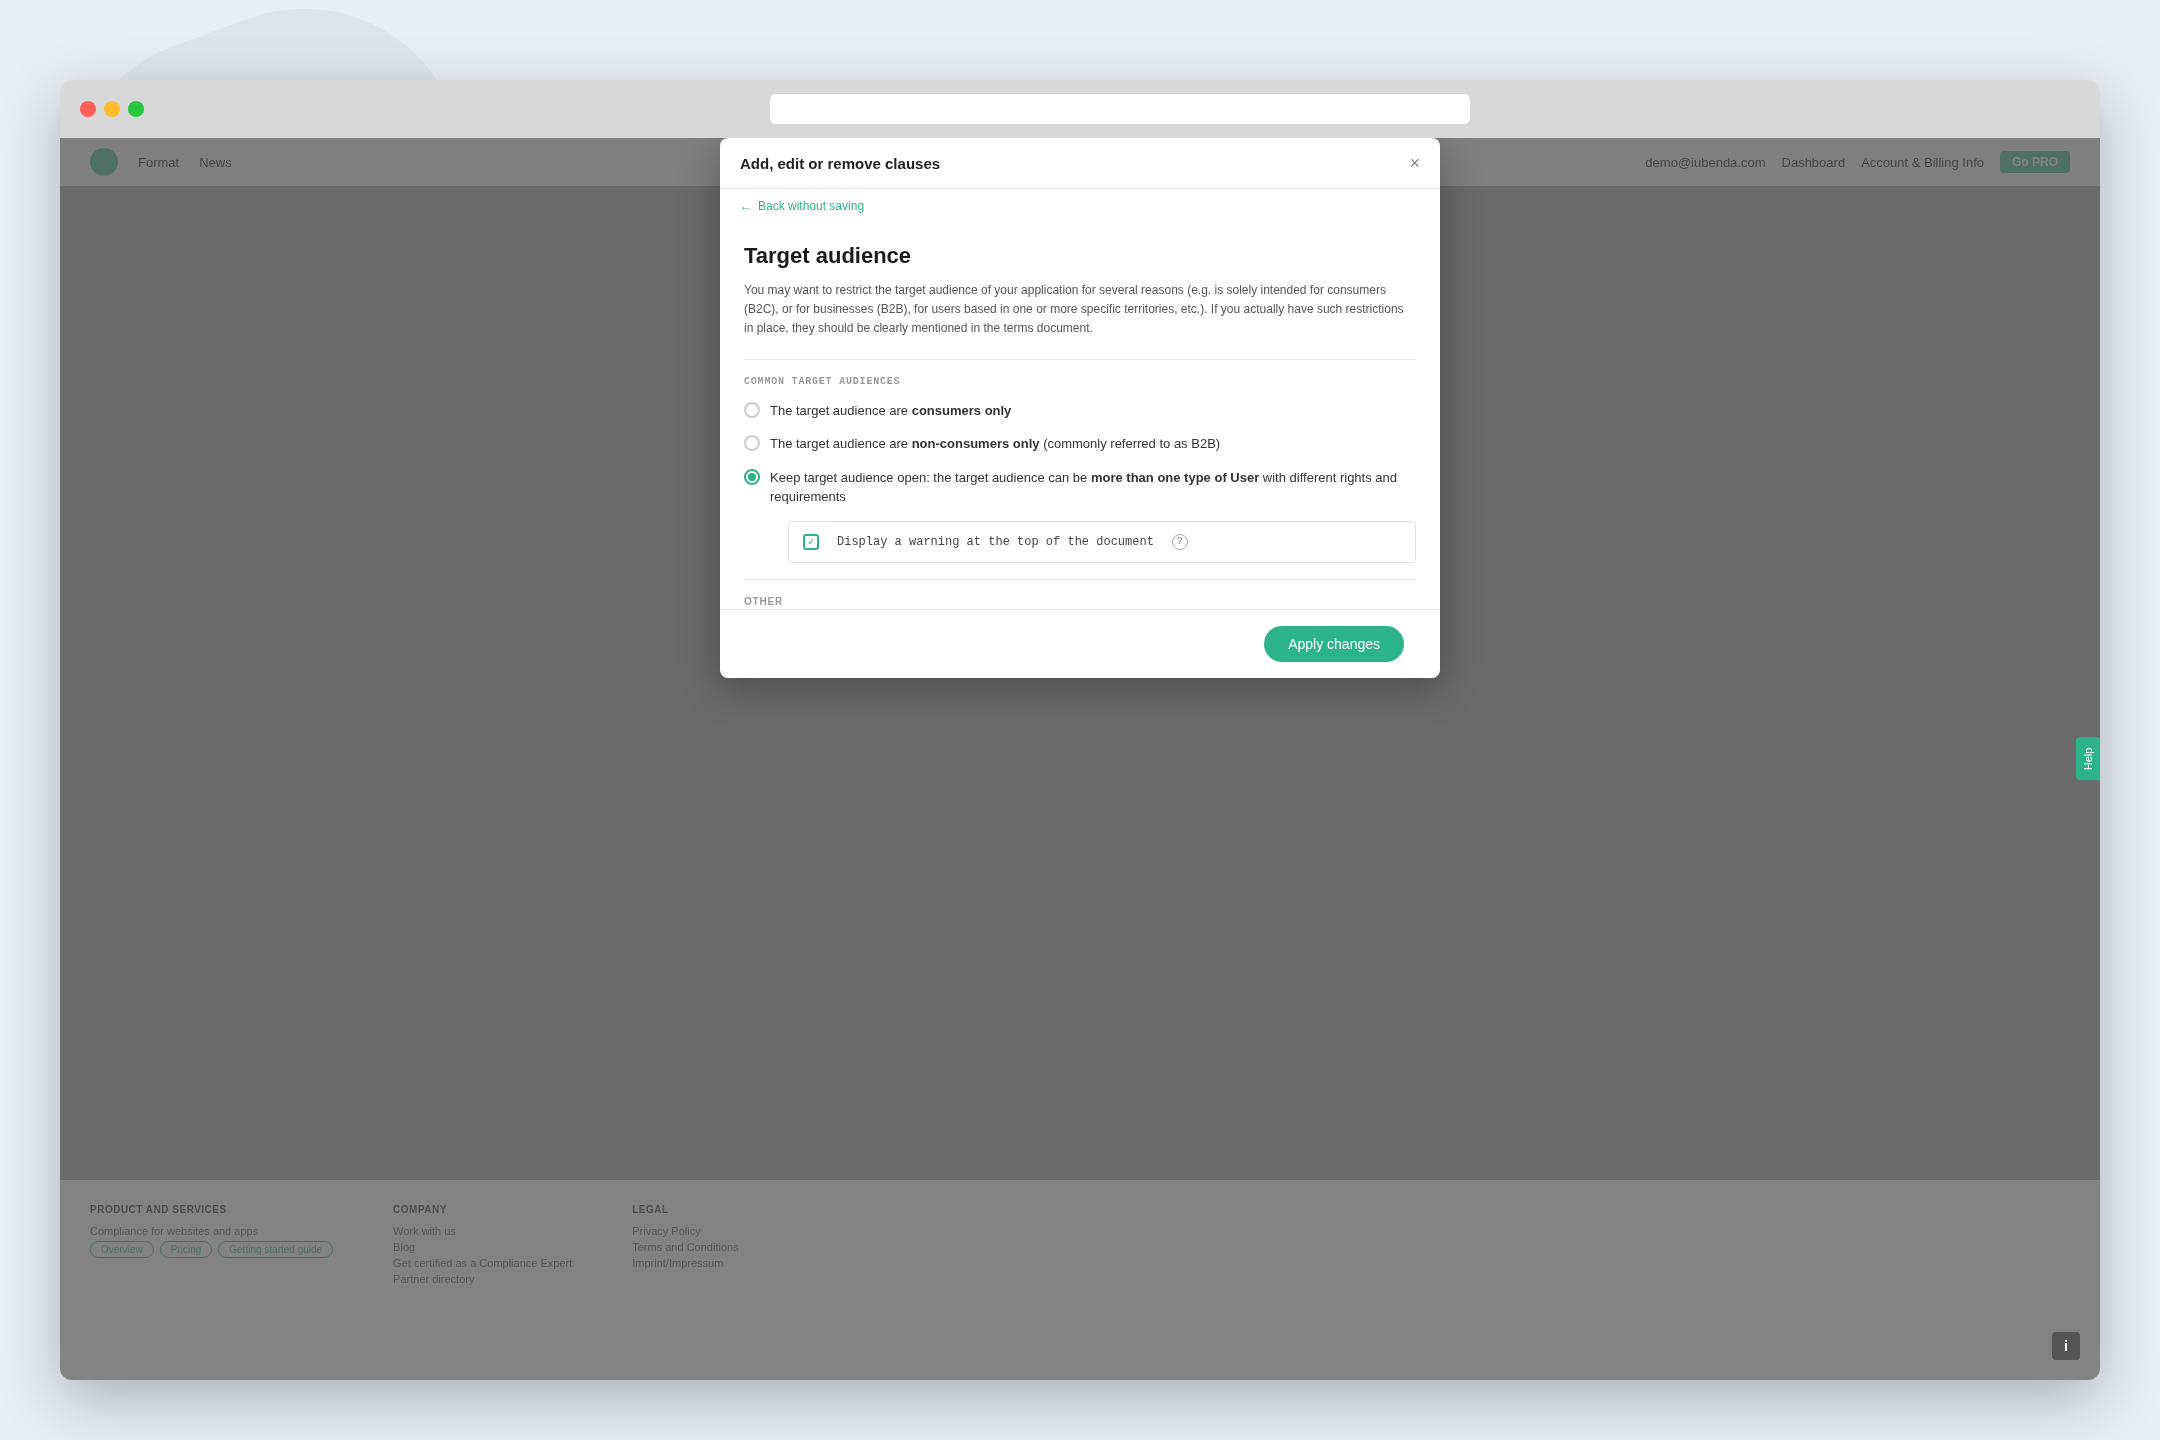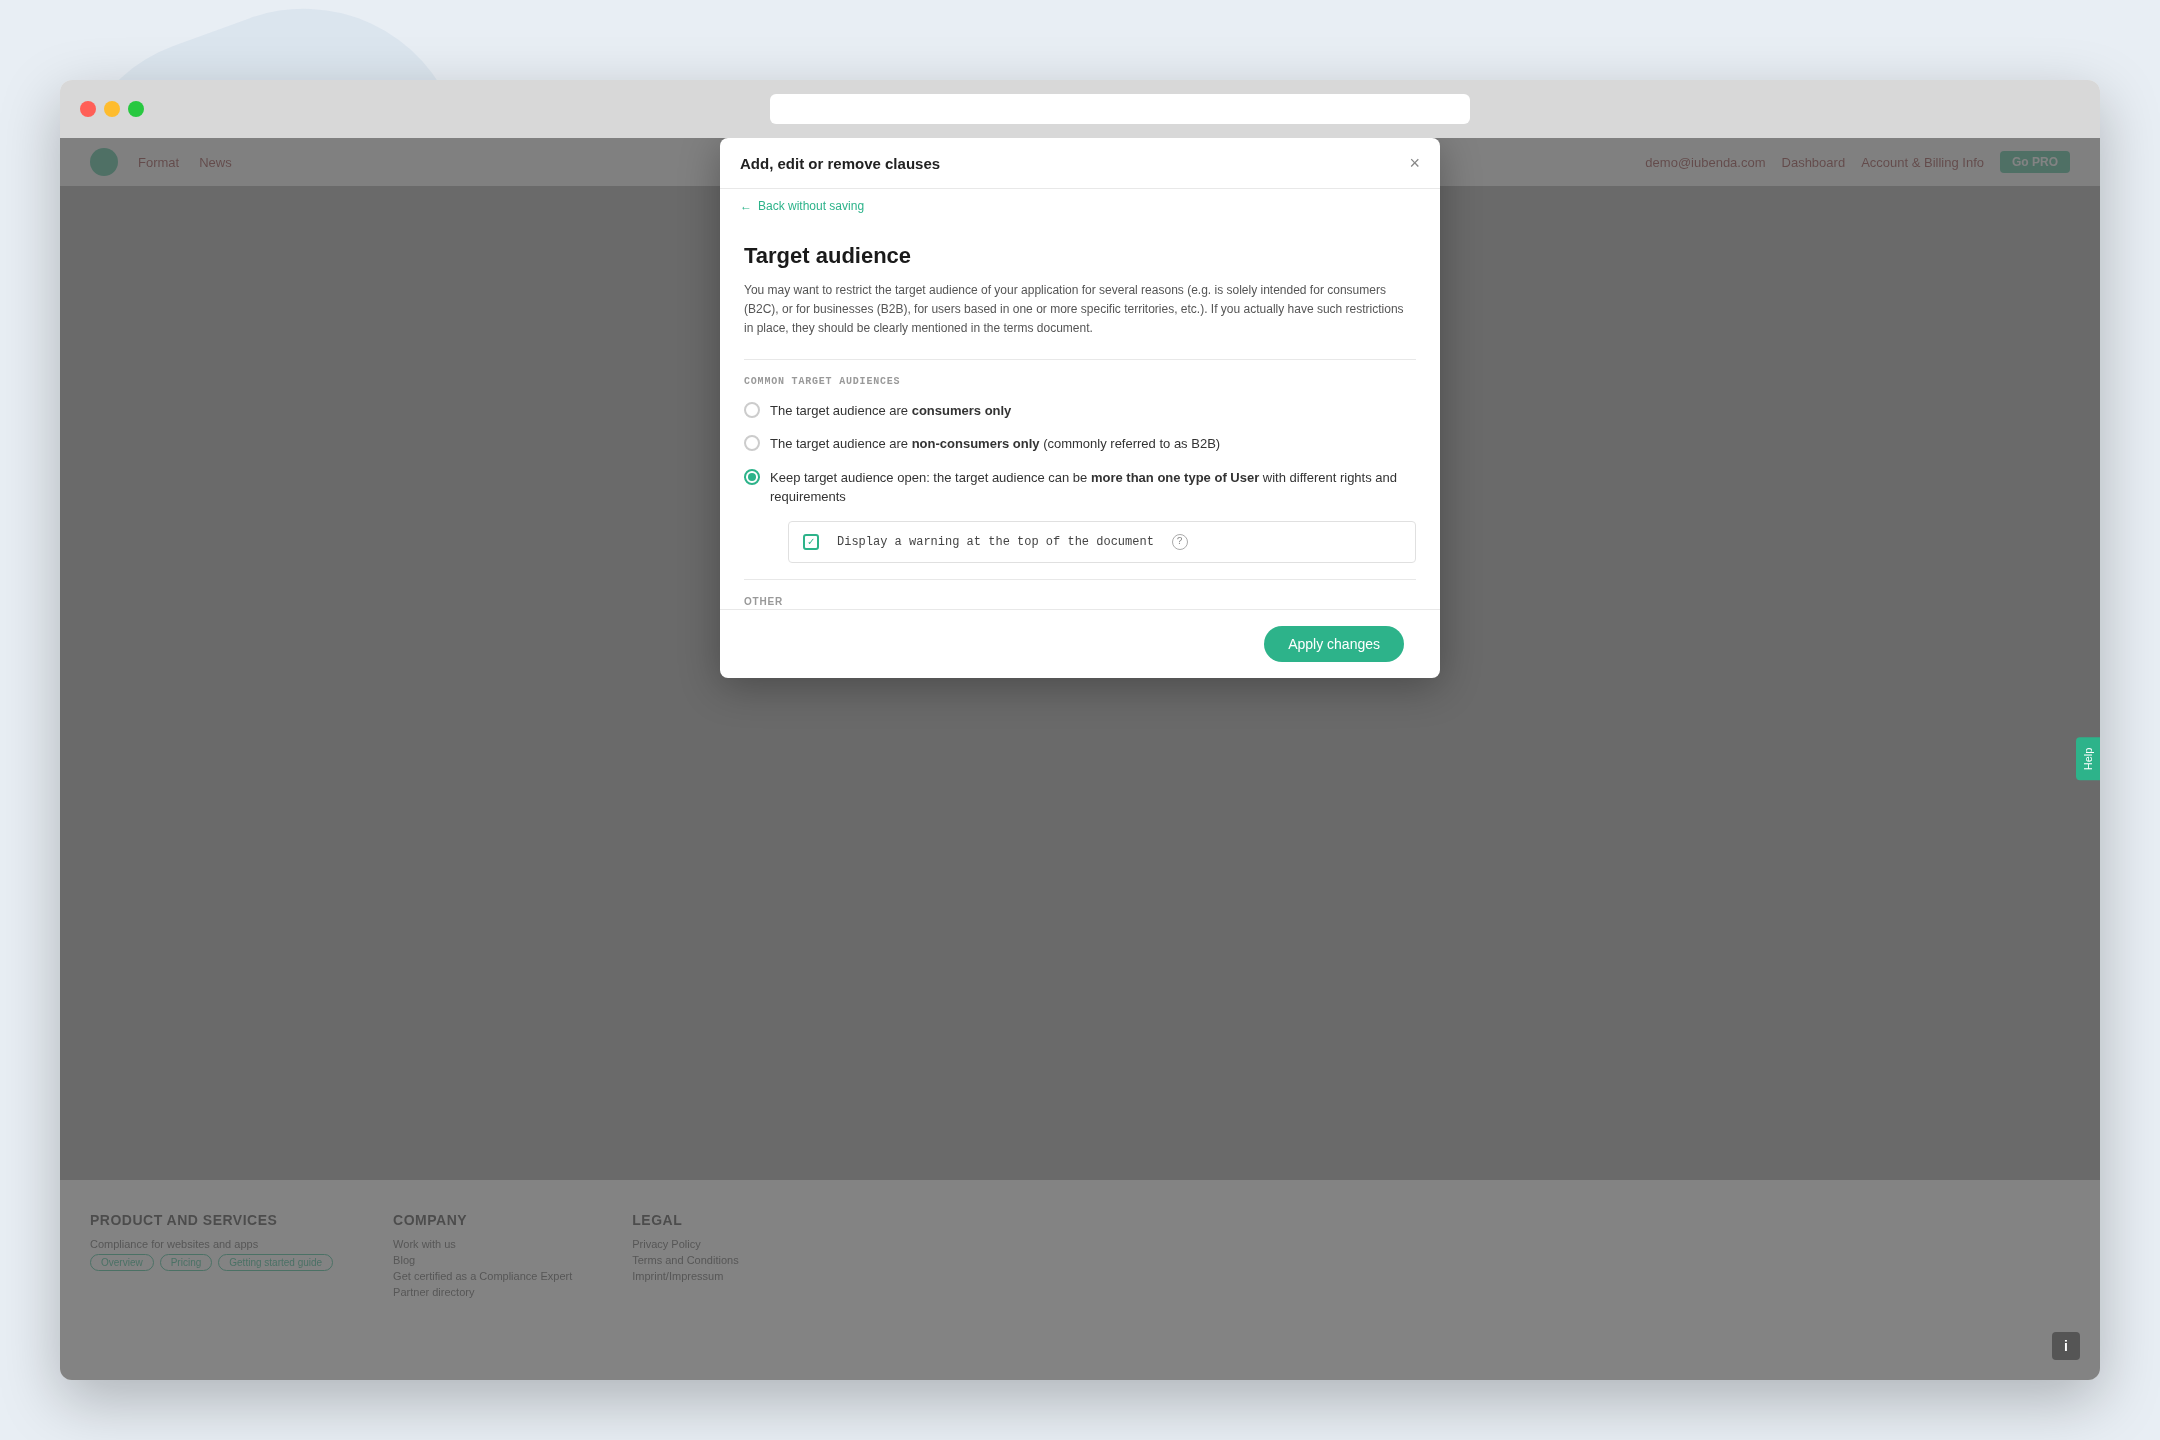--- a/index.html
+++ b/index.html
@@ -96,21 +96,21 @@
       gap: 20px;
       opacity: 0.7;
     }
     .nav-logo {
       width: 28px; height: 28px;
       background: #2db38a;
       border-radius: 50%;
     }
     .nav-item {
       font-size: 13px;
-      color: #7f1d1d;
+      color: #000000;
     }
     .nav-right {
       margin-left: auto;
       display: flex;
       gap: 16px;
       align-items: center;
     }
     .nav-btn {
       background: #2db38a;
       color: white;
@@ -127,27 +127,26 @@
       left: 0;
       right: 0;
       height: 200px;
       background: #f5f5f5;
       opacity: 0.8;
       padding: 24px 30px;
       display: flex;
       gap: 60px;
     }
     .footer-col h4 {
-      font-size: 14px;
+      font-size: 10px;
       font-weight: 700;
       color: #333;
       text-transform: uppercase;
       letter-spacing: 0.5px;
       margin-bottom: 10px;
-      margin-top: 8px;
     }
     .footer-col p {
       font-size: 11px;
       color: #555;
       margin-bottom: 4px;
     }
     .footer-pills {
       display: flex;
       gap: 6px;
       flex-wrap: wrap;

